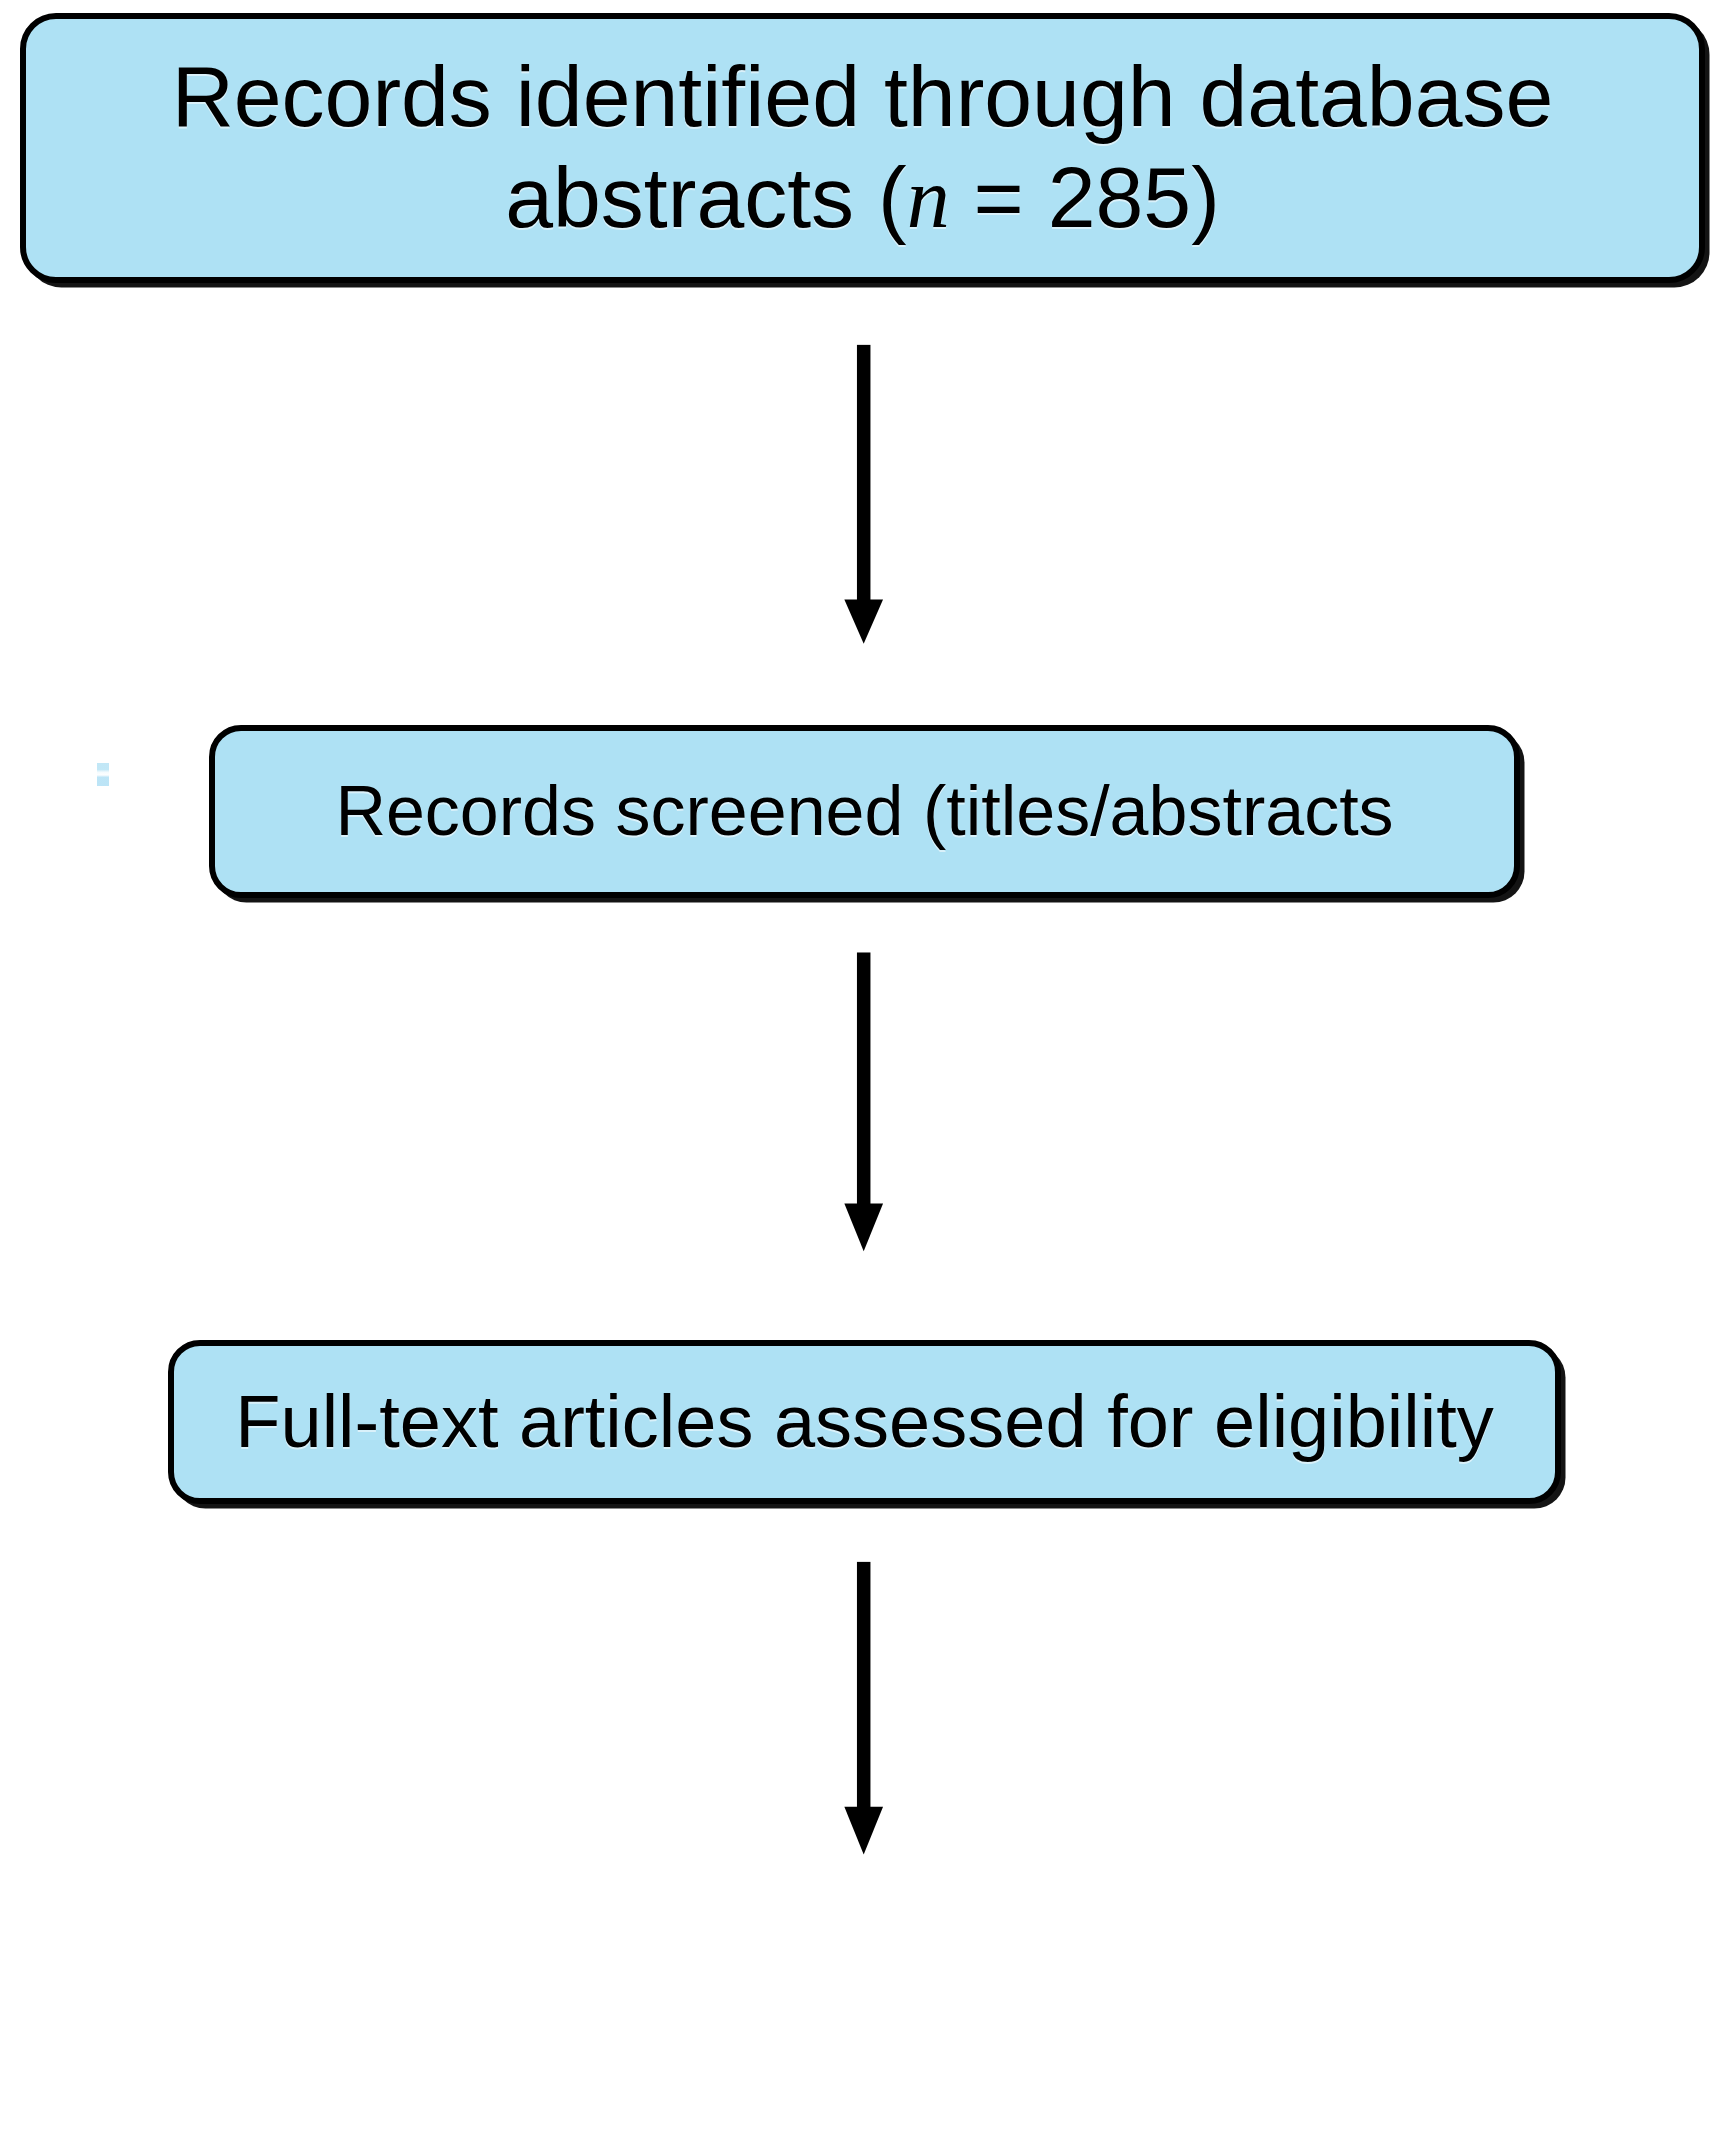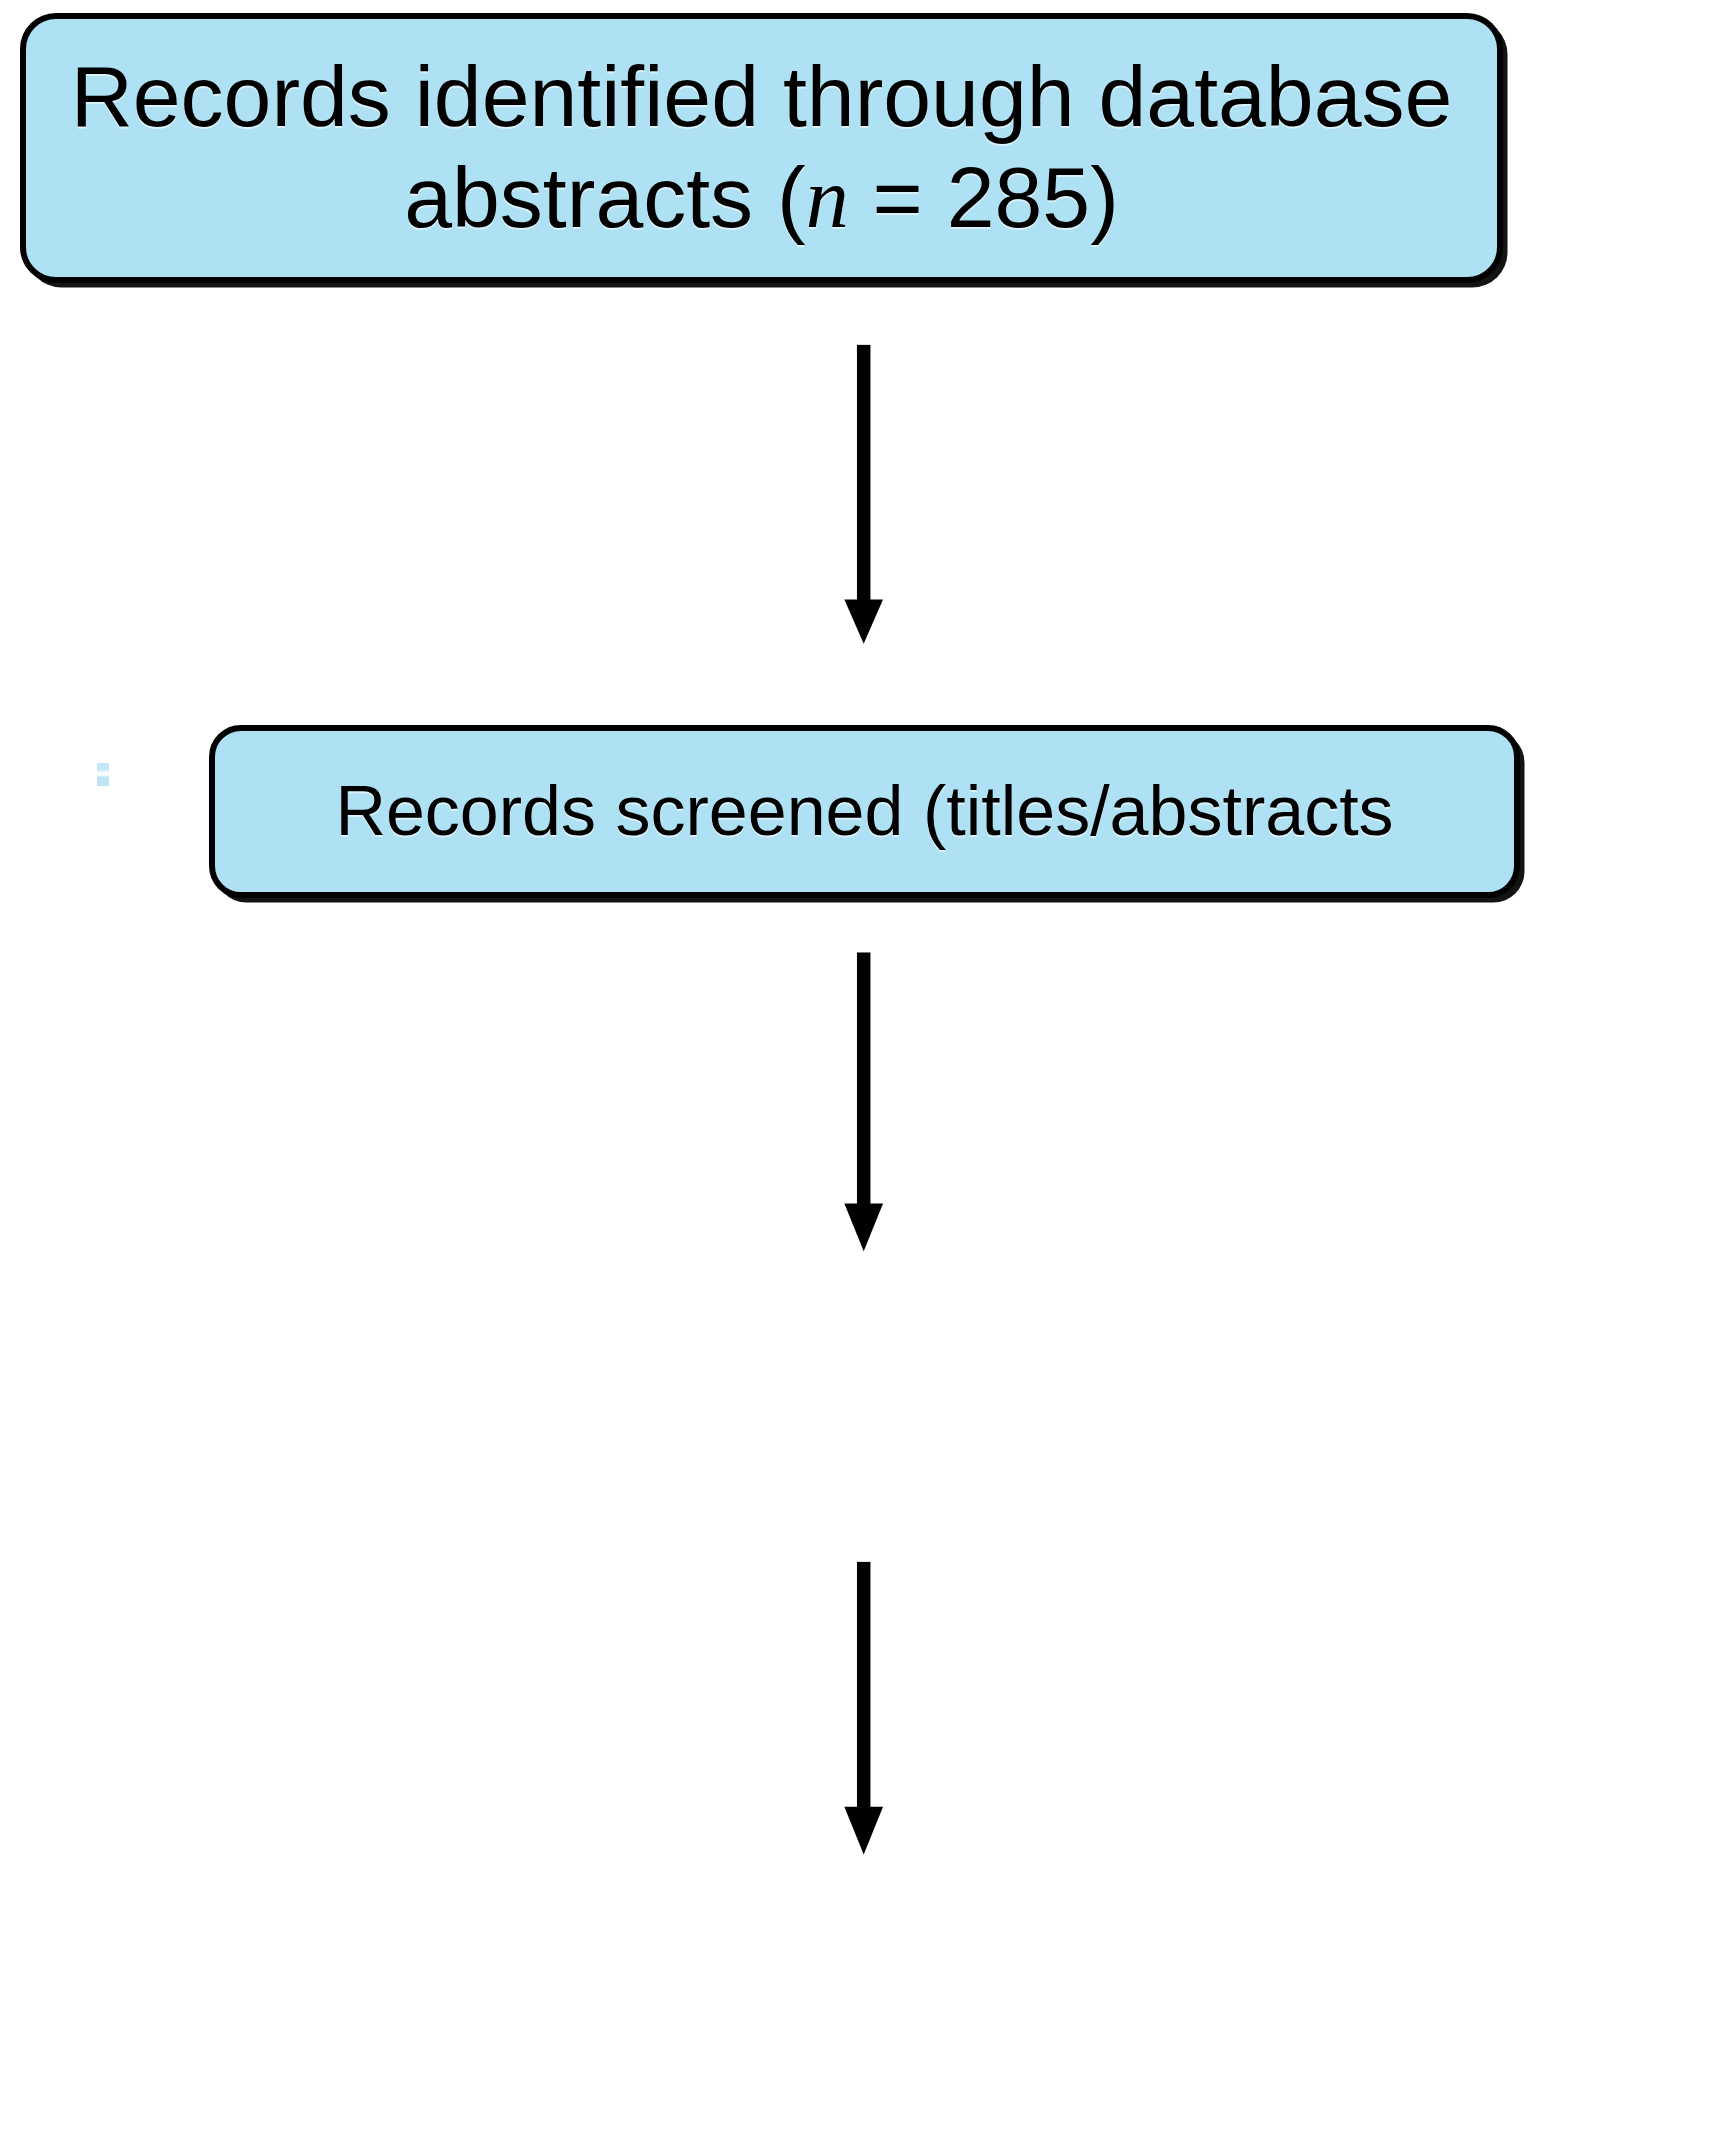--- a/index.html
+++ b/index.html
@@ -41,21 +41,21 @@
     text-shadow: 0 1.8px 0 rgba(255,255,255,0.55);
   }
   .node .label.wrap {
     white-space: normal;
   }
 
   
   #node-identification {
     left: 20px;
     top: 12.6px;
-    width: 1483px;
+    width: 1685px;
     height: 270px;
     border-radius: 36px;
     font-size: 86px;
   }
   #node-identification .label { line-height: 1.18; }
 
   #node-screening {
     left: 209px;
     top: 725px;
     width: 1311px;
@@ -130,20 +130,23 @@
     <span class="label">Records screened (titles/abstracts</span>
   </div>
 
   <svg class="arrow" width="1722" height="2148" viewBox="0 0 1913 2386" aria-hidden="true">
     <g fill="#000000">
       <rect x="952" y="1058" width="15" height="285"></rect>
       <polygon points="938,1337 981,1337 959.5,1390"></polygon>
     </g>
   </svg>
 
+  <div class="node" id="node-eligibility">
+    <span class="label">Full-text articles assessed for eligibility</span>
+  </div>
 
   <svg class="arrow" width="1722" height="2148" viewBox="0 0 1913 2386" aria-hidden="true">
     <g fill="#000000">
       <rect x="952" y="1735" width="15" height="278"></rect>
       <polygon points="938,2007 981,2007 959.5,2060"></polygon>
     </g>
   </svg>
 
 
 </div>

